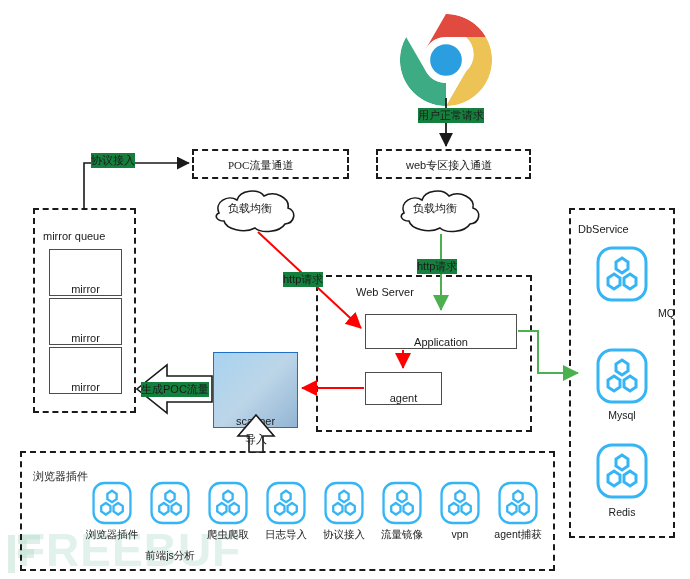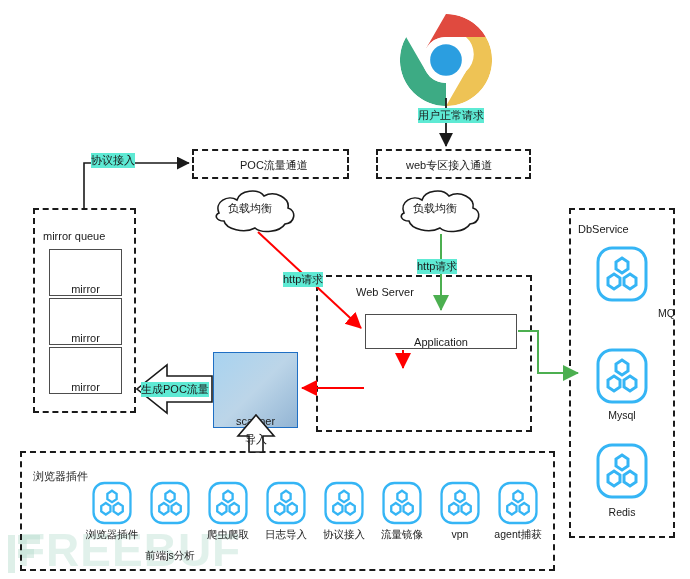--- a/index.html
+++ b/index.html
@@ -59,21 +59,21 @@
     font-size: 11px;
     color: #1a1a1a;
   }
 
   
   .txt {
     position: absolute;
     font-size: 11px;
     color: #1a1a1a;
     white-space: nowrap;
-    background: #5eead4;
+    background: #15803d;
   }
   .txt.nobg { background: transparent; }
 
   
   .sticky {
     position: absolute;
     background: #fcf8ad;
     box-sizing: border-box;
   }
   .sticky .fold {
@@ -165,21 +165,21 @@
 
         <circle cx="50" cy="50" r="24" fill="#ffffff"></circle>
         <circle cx="50" cy="50" r="16.5" fill="#2b9ee0"></circle>
       </g>
     </svg>
   </div>
 
 
   <div class="dashed-box" style="left:192px; top:149px; width:157px; height:30px;">
   </div>
-  <div class="txt nobg" style="left:240px; top:158px;">POC流量通道</div>
+  <div class="txt nobg" style="left:228px; top:158px;font-family:Liberation Serif, serif;">POC流量通道</div>
 
   <div class="dashed-box" style="left:376px; top:149px; width:155px; height:30px;">
   </div>
   <div class="txt nobg" style="left:406px; top:158px;">web专区接入通道</div>
 
   <div class="dashed-box" style="left:33px; top:208px; width:103px; height:205px;"></div>
   <div class="dashed-label" style="left:43px; top:230px;">mirror queue</div>
   <div class="solid-box" style="left:49px; top:249px; width:73px; height:47px;">
     <span>mirror</span>
   </div>
@@ -192,20 +192,23 @@
 
   <div class="scanner-box" style="left:213px; top:352px; width:85px; height:76px;">
     <span>scanner</span>
   </div>
 
   <div class="dashed-box" style="left:316px; top:275px; width:216px; height:157px;"></div>
   <div class="dashed-label" style="left:340px; top:286px;margin-left:16px;">Web Server</div>
 
   <div class="solid-box" style="left:365px; top:314px; width:152px; height:35px;">
     <span>Application</span>
+  </div>
+  <div class="solid-box" style="left:365px; top:372px; width:77px; height:33px;">
+    <span>agent</span>
   </div>
 
   <div class="dashed-box" style="left:569px; top:208px; width:106px; height:330px;"></div>
   <div class="dashed-label" style="left:578px; top:223px;">DbService</div>
 
   <div class="hexicon" style="left:596px; top:246px;">
     <svg width="52" height="56" viewBox="0 0 52 56">
       <rect x="2" y="2" width="48" height="52" rx="14" ry="14" fill="none" stroke="#35b5f5" stroke-width="3"></rect>
       <polygon points="26,12 32,16 32,23 26,27 20,23 20,16" fill="none" stroke="#35b5f5" stroke-width="3"></polygon>
       <polygon points="18,28 24,32 24,39 18,43 12,39 12,32" fill="none" stroke="#35b5f5" stroke-width="3"></polygon>

